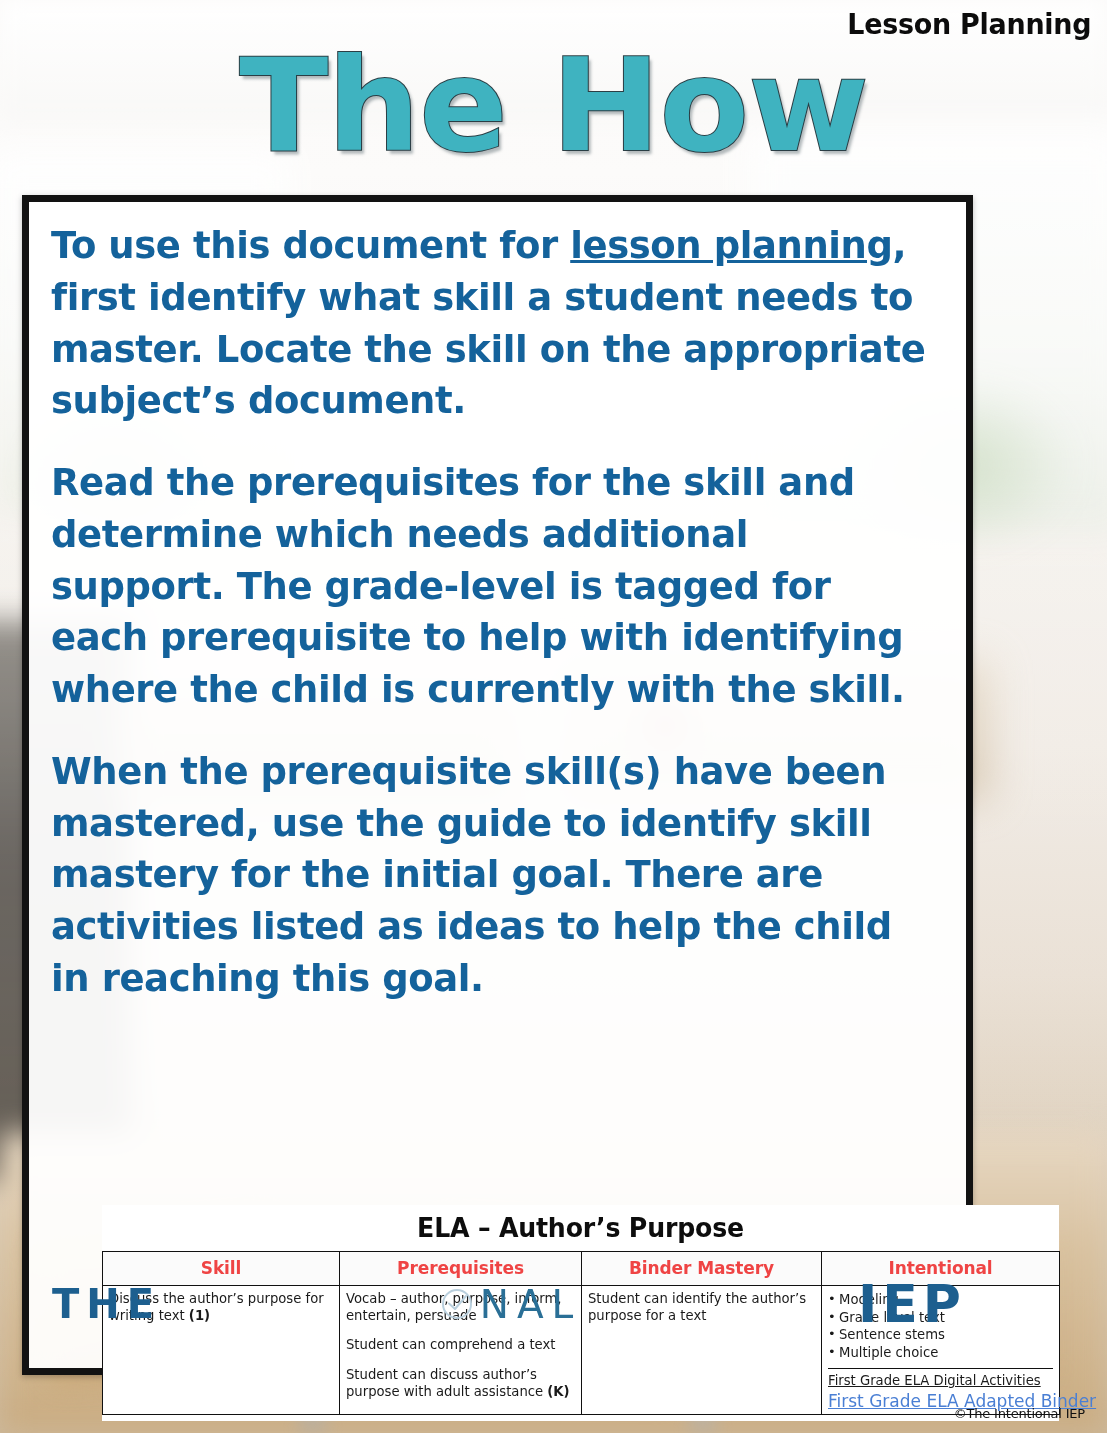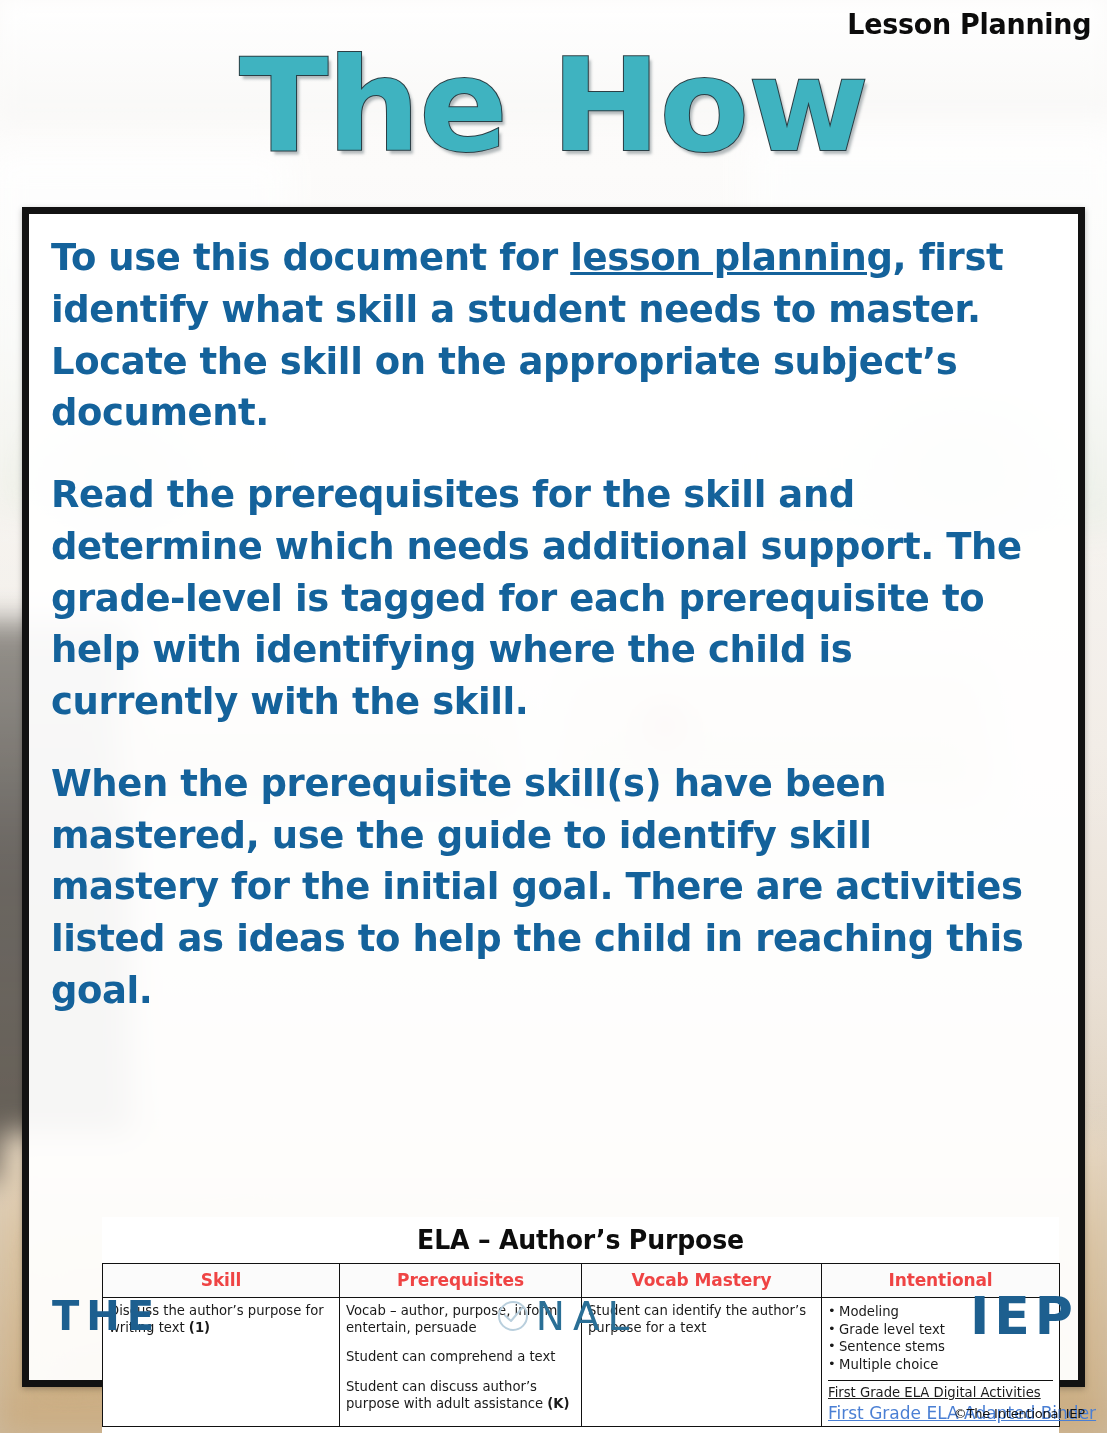--- a/index.html
+++ b/index.html
@@ -78,21 +78,21 @@
     letter-spacing:-1px;
     color:#3fb3c0;
     -webkit-text-stroke:2px #2c3f45;
     paint-order:stroke fill;
     text-shadow:3px 4px 3px rgba(40,60,70,.35);
     transform:scaleX(1.02);
   }
 
   
   .panel{
-    position:absolute;left:22px;top:207px;width:1063px;height:1180px;
+    position:absolute;left:22px;top:195px;width:951px;height:1180px;
     border:7px solid #121212;
     background:rgba(255,255,255,.94);
     box-sizing:border-box;
     box-shadow:0 2px 6px rgba(0,0,0,.25);
   }
   .panel-inner{
     position:absolute;inset:0;
     padding:18px 22px 0 22px;box-sizing:border-box;
   }
 
@@ -222,21 +222,21 @@
           <colgroup>
             <col style="width:237px">
               <col style="width:242px">
             <col style="width:240px">
               <col style="width:238px">
           </colgroup>
           <thead>
             <tr>
               <th>Skill</th>
               <th>Prerequisites</th>
-              <th>Vocab Mastery</th>
+              <th>Binder Mastery</th>
               <th>Intentional</th>
             </tr>
           </thead>
           <tbody>
             <tr>
 
               <td>
                 <div class="cell-block"><span>Discuss the author’s purpose for writing text </span><b>(1)</b></div>
               </td>
 

